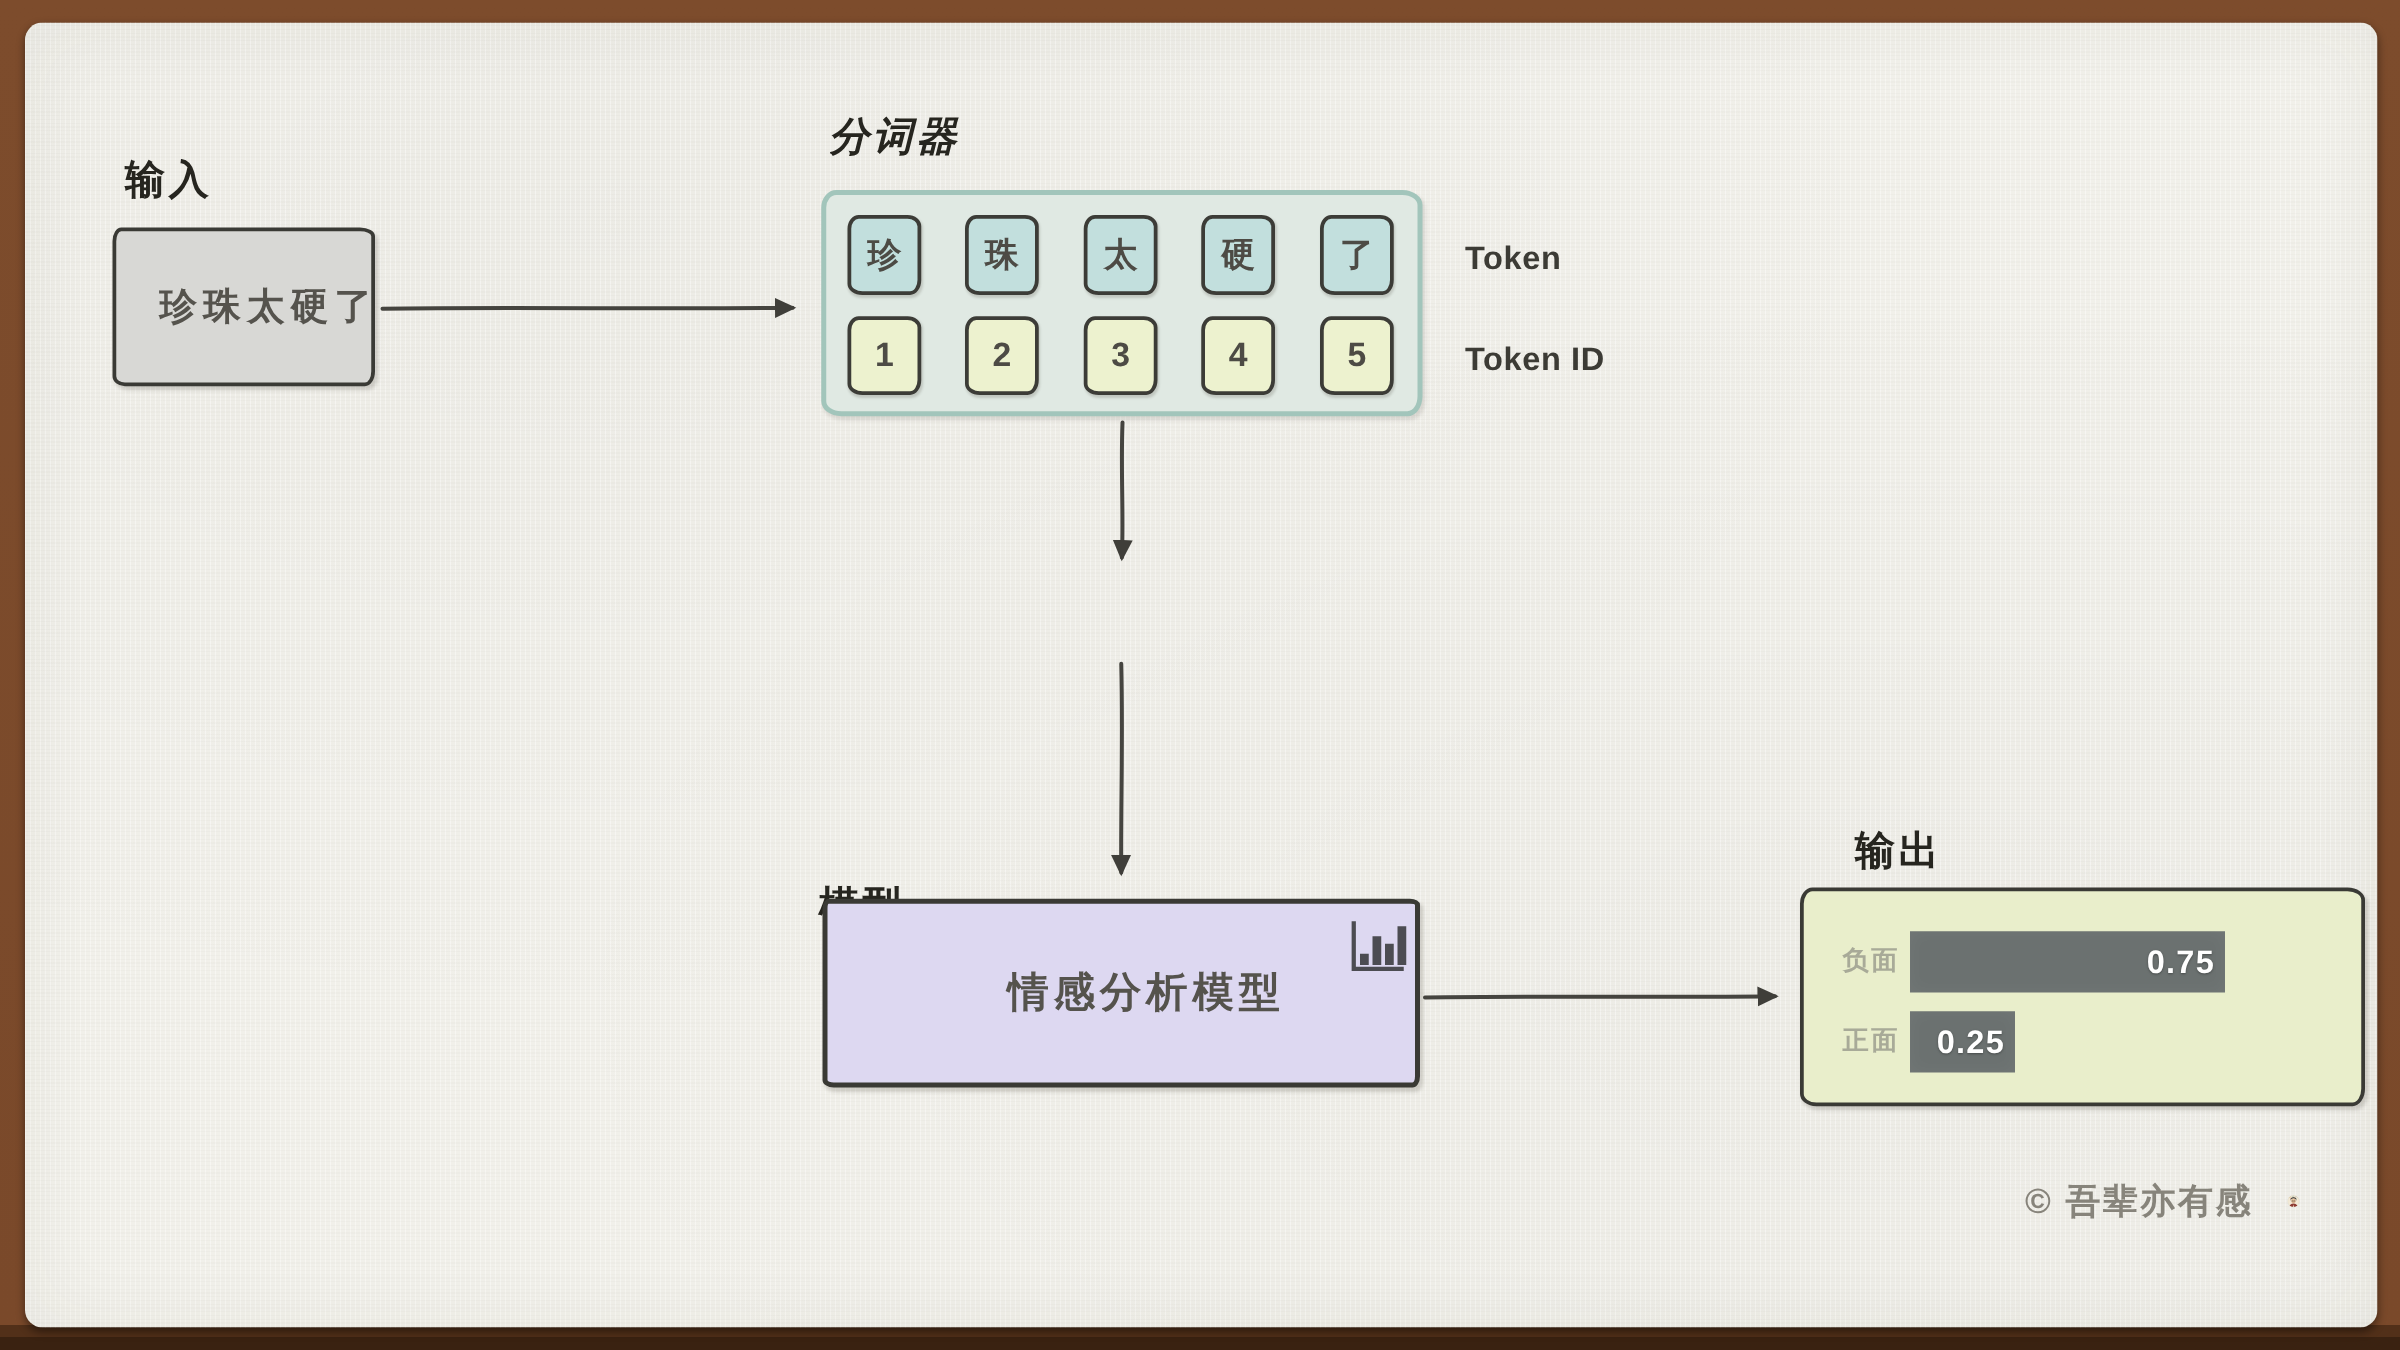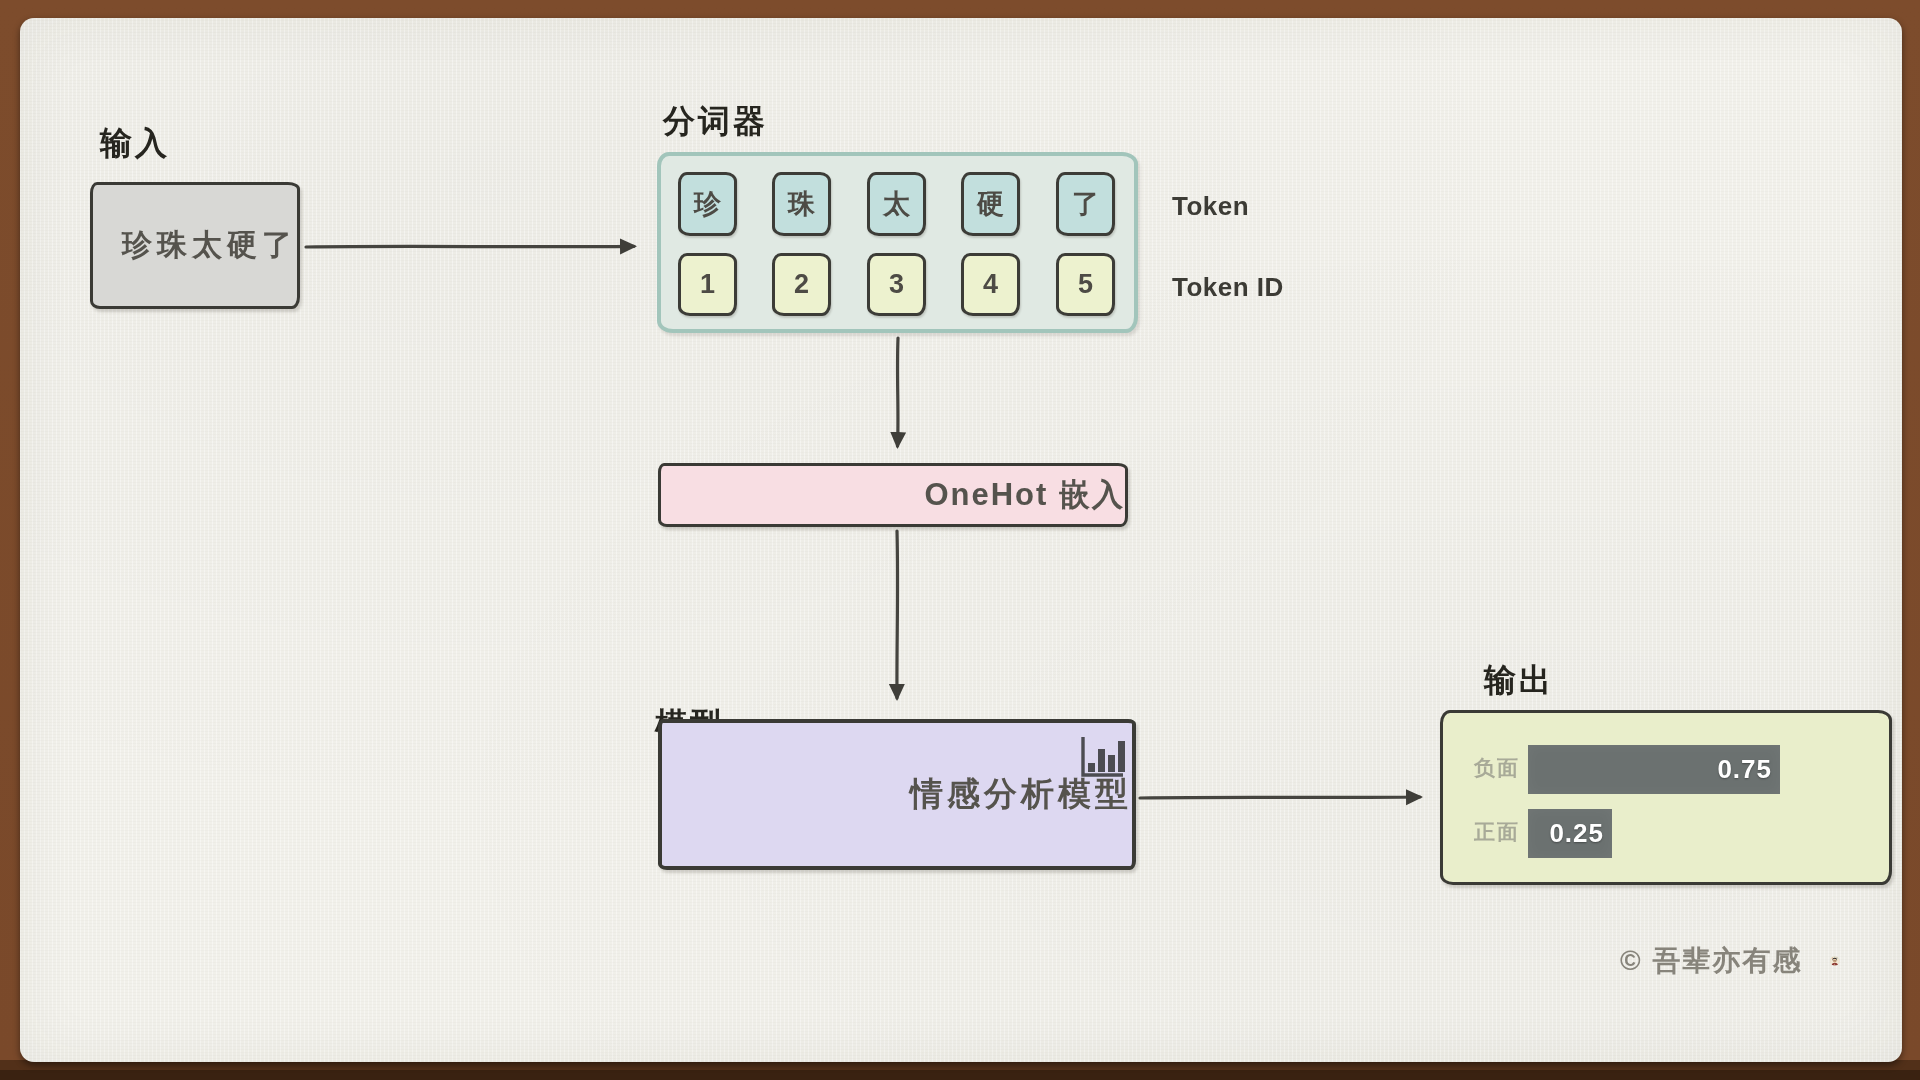--- a/index.html
+++ b/index.html
@@ -22,21 +22,21 @@
     border-radius:14px;
     box-shadow:0 3px 7px rgba(0,0,0,0.45), inset 0 0 60px rgba(60,50,30,0.05);
   }
   .overlay{position:absolute;left:0;top:0;pointer-events:none;}
   .sec-label{
     position:absolute;font-weight:bold;font-size:32px;color:#26251f;
     letter-spacing:3px;white-space:nowrap;
   }
   .sketchbox{
     position:absolute;box-sizing:border-box;border:3px solid #3a3a35;
-    display:flex;align-items:center;justify-content:flex-end;
+    display:flex;align-items:center;justify-content:center;
     box-shadow:2px 3px 3px rgba(50,45,35,0.18);
     padding-left:40px;
   }
   .box-text{font-weight:bold;color:#55534d;letter-spacing:5px;white-space:nowrap;}
   .input-box{
     left:90px;top:182px;width:210px;height:127px;background:#d8d8d5;
     border-radius:7px 12px 8px 10px / 11px 7px 12px 8px;
   }
   .input-box .box-text{font-size:30px;}
   .tokenizer-box{
@@ -109,41 +109,38 @@
     <path d="M898,338 C 896.5,376 899,414 897.5,446" stroke="#45443f" stroke-width="3.2" fill="none" stroke-linecap="round" marker-end="url(#ah)"></path>
     <path d="M897,531 C 898.5,590 896.5,648 897,698" stroke="#45443f" stroke-width="3.2" fill="none" stroke-linecap="round" marker-end="url(#ah)"></path>
     <path d="M1140,798 C 1240,796.5 1330,798.2 1420,797" stroke="#45443f" stroke-width="3.2" fill="none" stroke-linecap="round" marker-end="url(#ah)"></path>
   </svg>
 
   <div class="sec-label" style="left:100px;top:122px;">输入</div>
   <div class="sketchbox input-box">
     <span class="box-text">珍珠太硬了</span>
   </div>
 
-  <div class="sec-label" style="left:663px;top:100px;">分词器</div>
+  <div class="sec-label" style="left:663px;top:88px;font-style:italic;">分词器</div>
   <div class="sketchbox tokenizer-box"></div>
 
   <div class="cell tok cx1">珍</div>
   <div class="cell tok cx2">珠</div>
   <div class="cell tok cx3">太</div>
   <div class="cell tok cx4">硬</div>
   <div class="cell tok cx5">了</div>
 
   <div class="cell tid cx1">1</div>
   <div class="cell tid cx2">2</div>
   <div class="cell tid cx3">3</div>
   <div class="cell tid cx4">4</div>
   <div class="cell tid cx5">5</div>
 
   <div class="row-label" style="top:191px;">Token</div>
   <div class="row-label" style="top:272px;">Token ID</div>
 
-  <div class="sketchbox onehot-box">
-    <span class="box-text">OneHot 嵌入</span>
-  </div>
 
   <div class="sec-label" style="left:655px;top:659px;margin-top:44px;">模型</div>
   <div class="sketchbox model-box">
     <span class="box-text">情感分析模型</span>
     <svg class="model-icon" width="50" height="46" viewBox="0 0 50 46">
       <path d="M7,3 L7,41 L47,41" stroke="#4c4c52" stroke-width="3.4" fill="none"></path>
       <rect x="12" y="29" width="7" height="9" fill="#4c4c52"></rect>
       <rect x="22" y="15" width="7" height="23" fill="#4c4c52"></rect>
       <rect x="32" y="21" width="7" height="17" fill="#4c4c52"></rect>
       <rect x="42" y="7" width="7" height="31" fill="#4c4c52"></rect>

